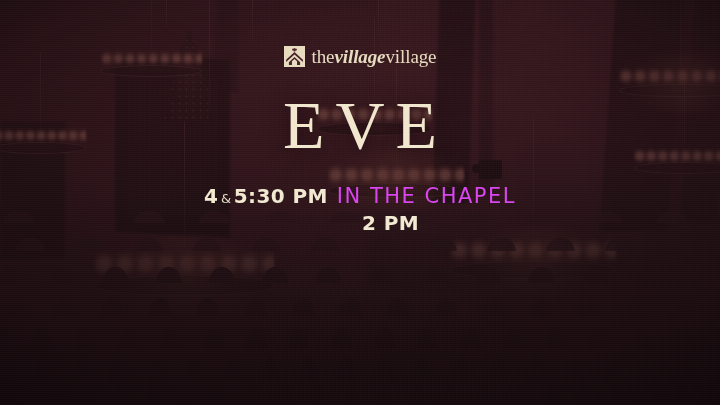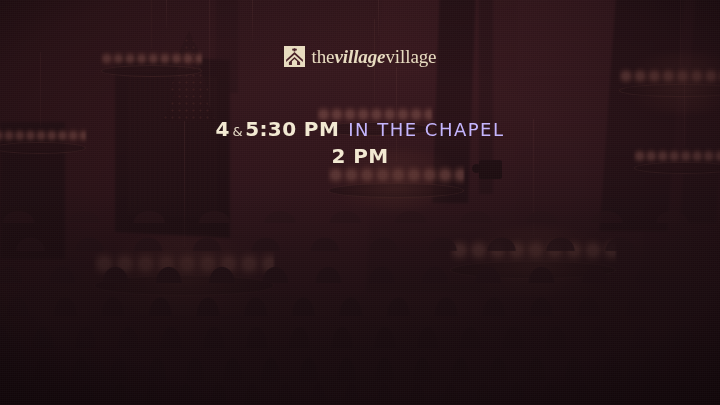--- a/index.html
+++ b/index.html
@@ -235,33 +235,34 @@
   }
   .time-row {
     display:flex; align-items:baseline; justify-content:center; gap:9px;
     white-space:nowrap;
   }
   .time-row .t-when {
     font-weight:bold;
     font-size:20px;
     letter-spacing:.4px;
     color:#F2E9D2;
+    text-align:right;
     min-width:118px;
   }
   .time-row .t-when .amp {
     font-weight:normal;
     font-size:13px;
     letter-spacing:0;
     opacity:.92;
   }
   .time-row .t-where {
     font-weight:normal;
-    font-size:18px;
+    font-size:21px;
     letter-spacing:1.5px;
-    color:#c4b5fd;
+    color:#d946ef;
     text-align:left;
     min-width:120px;
   }
 </style>
 </head>
 <body>
 
 <div id="stage">
 
   <div class="photo">
@@ -369,20 +370,21 @@
       <svg class="logo-mark" viewBox="0 0 24 24">
         <rect x="0" y="0" width="24" height="24" fill="#E8DCC0"></rect>
         <path d="M12 2.6 L12 6.4 M9.4 4.2 L14.6 4.2" stroke="#4a2229" stroke-width="1.9" stroke-linecap="butt"></path>
         <path d="M12 6.8 L21.6 15.8 L21.6 18.2 L12 9.8 L2.4 18.2 L2.4 15.8 Z" fill="#4a2229"></path>
         <path d="M12 12.6 L18.4 18.6 L18.4 21.6 L14.9 21.6 L14.9 17.4 L12 14.9 L9.1 17.4 L9.1 21.6 L5.6 21.6 L5.6 18.6 Z" fill="#4a2229"></path>
       </svg>
       <div class="logo-word"><span class="lw-the">the</span><span class="lw-village">village</span><span class="lw-chapel">village</span></div>
     </div>
 
     <h1 class="title">
+      <span class="t-line2">EVE</span>
     </h1>
 
 
     <div class="times">
 
       <div class="time-row">
         <div class="t-when"><span>4</span><span class="amp"> &amp; </span><span>5:30 PM</span></div>
         <div class="t-where">IN THE CHAPEL</div>
       </div>
 

